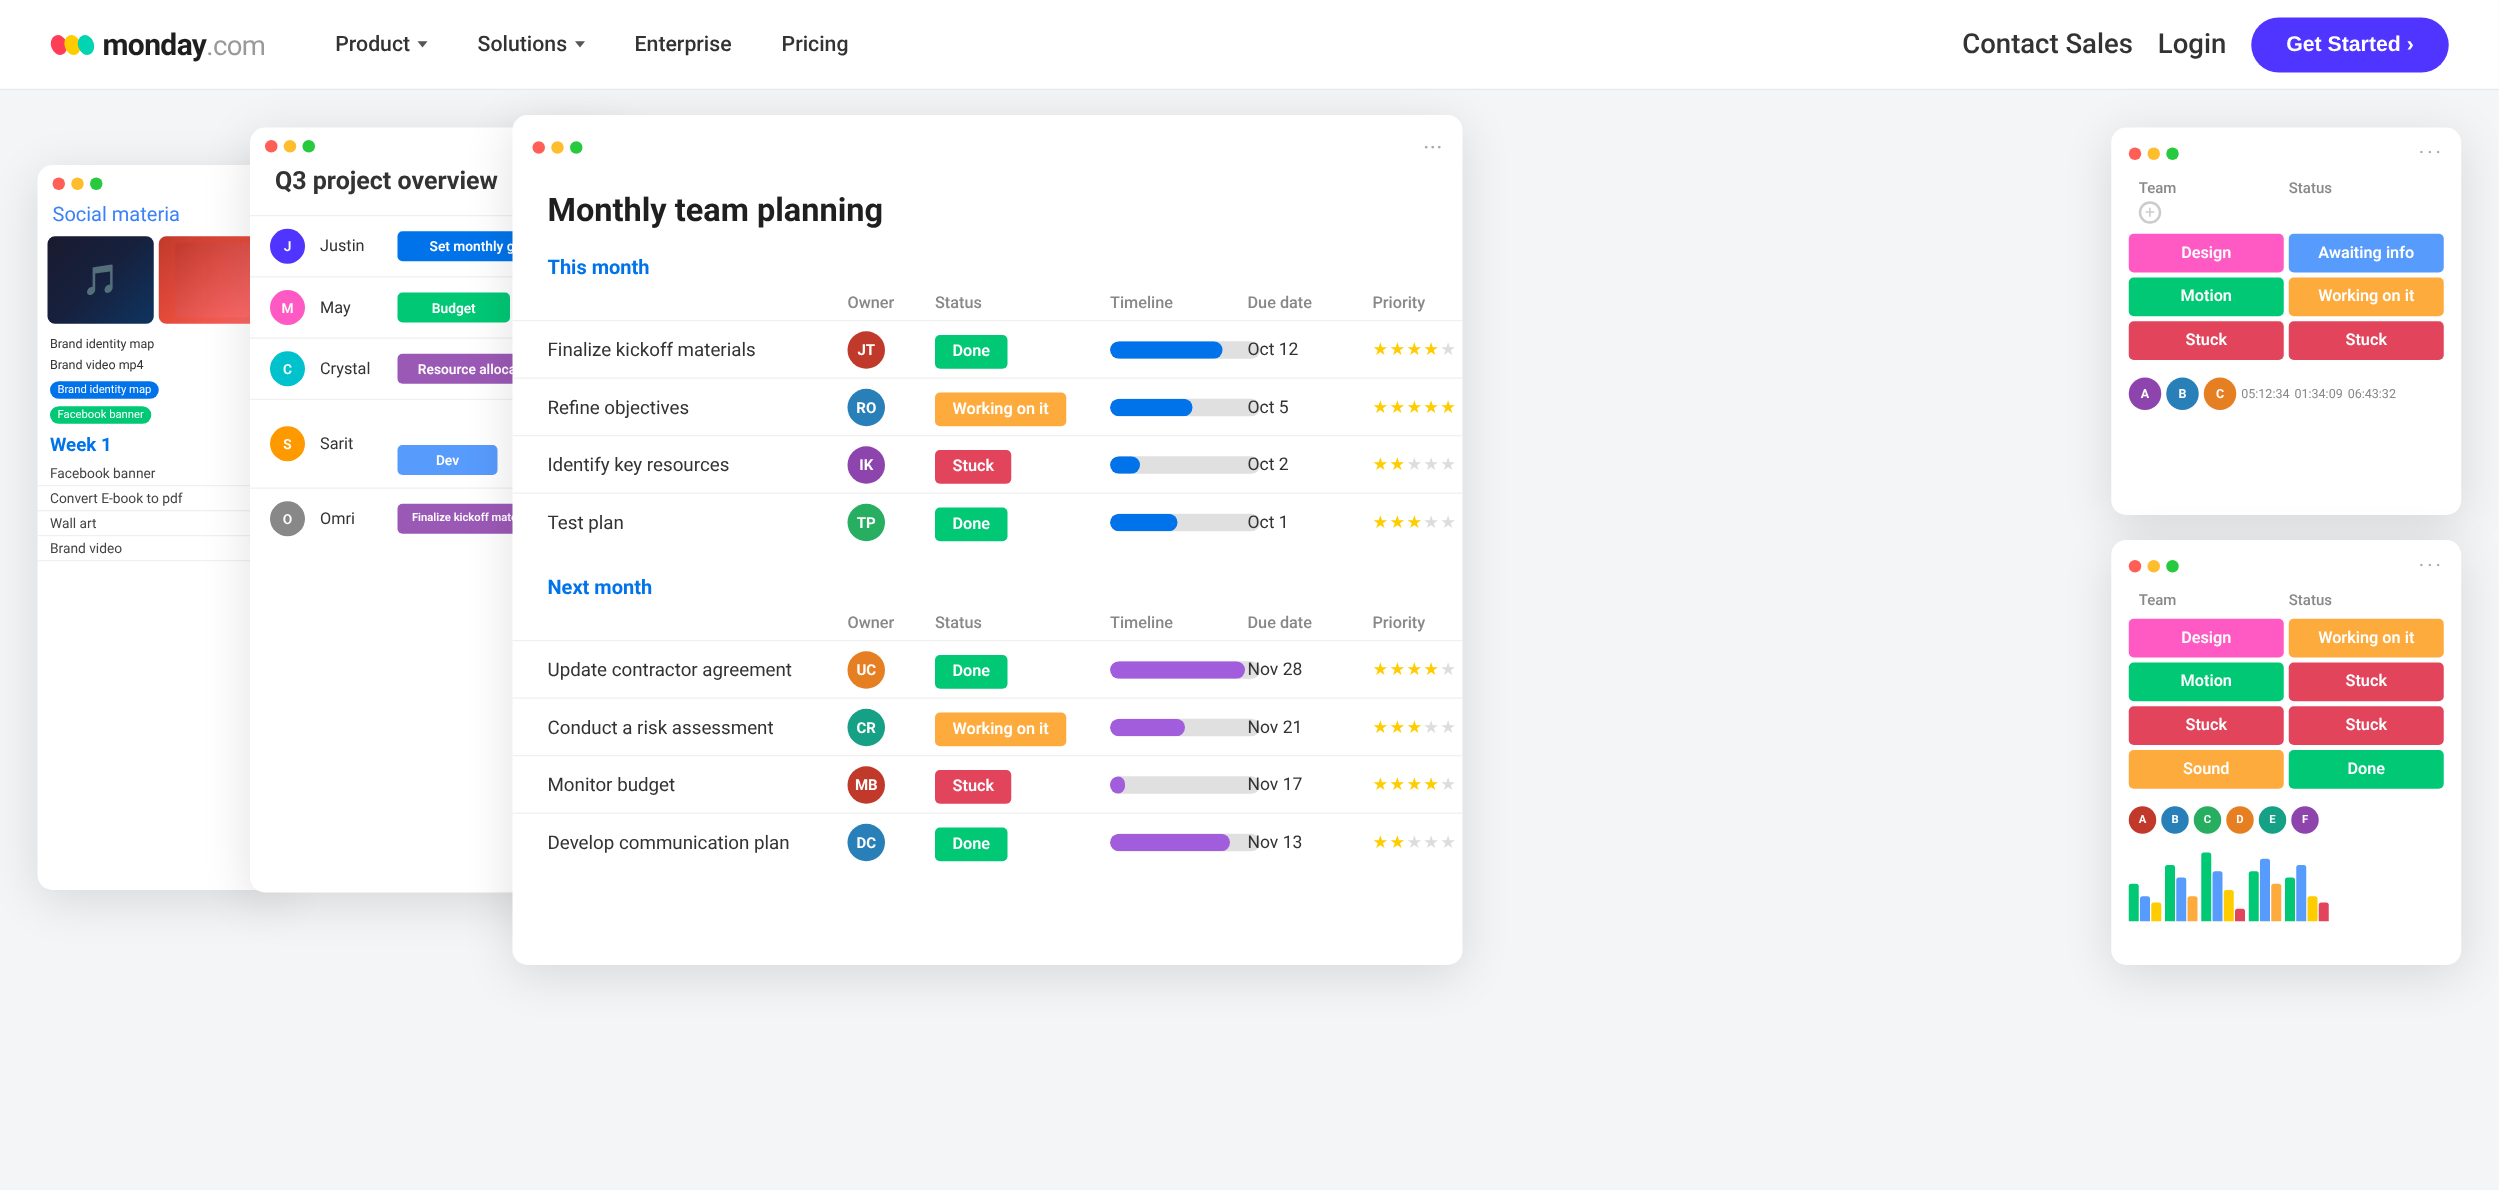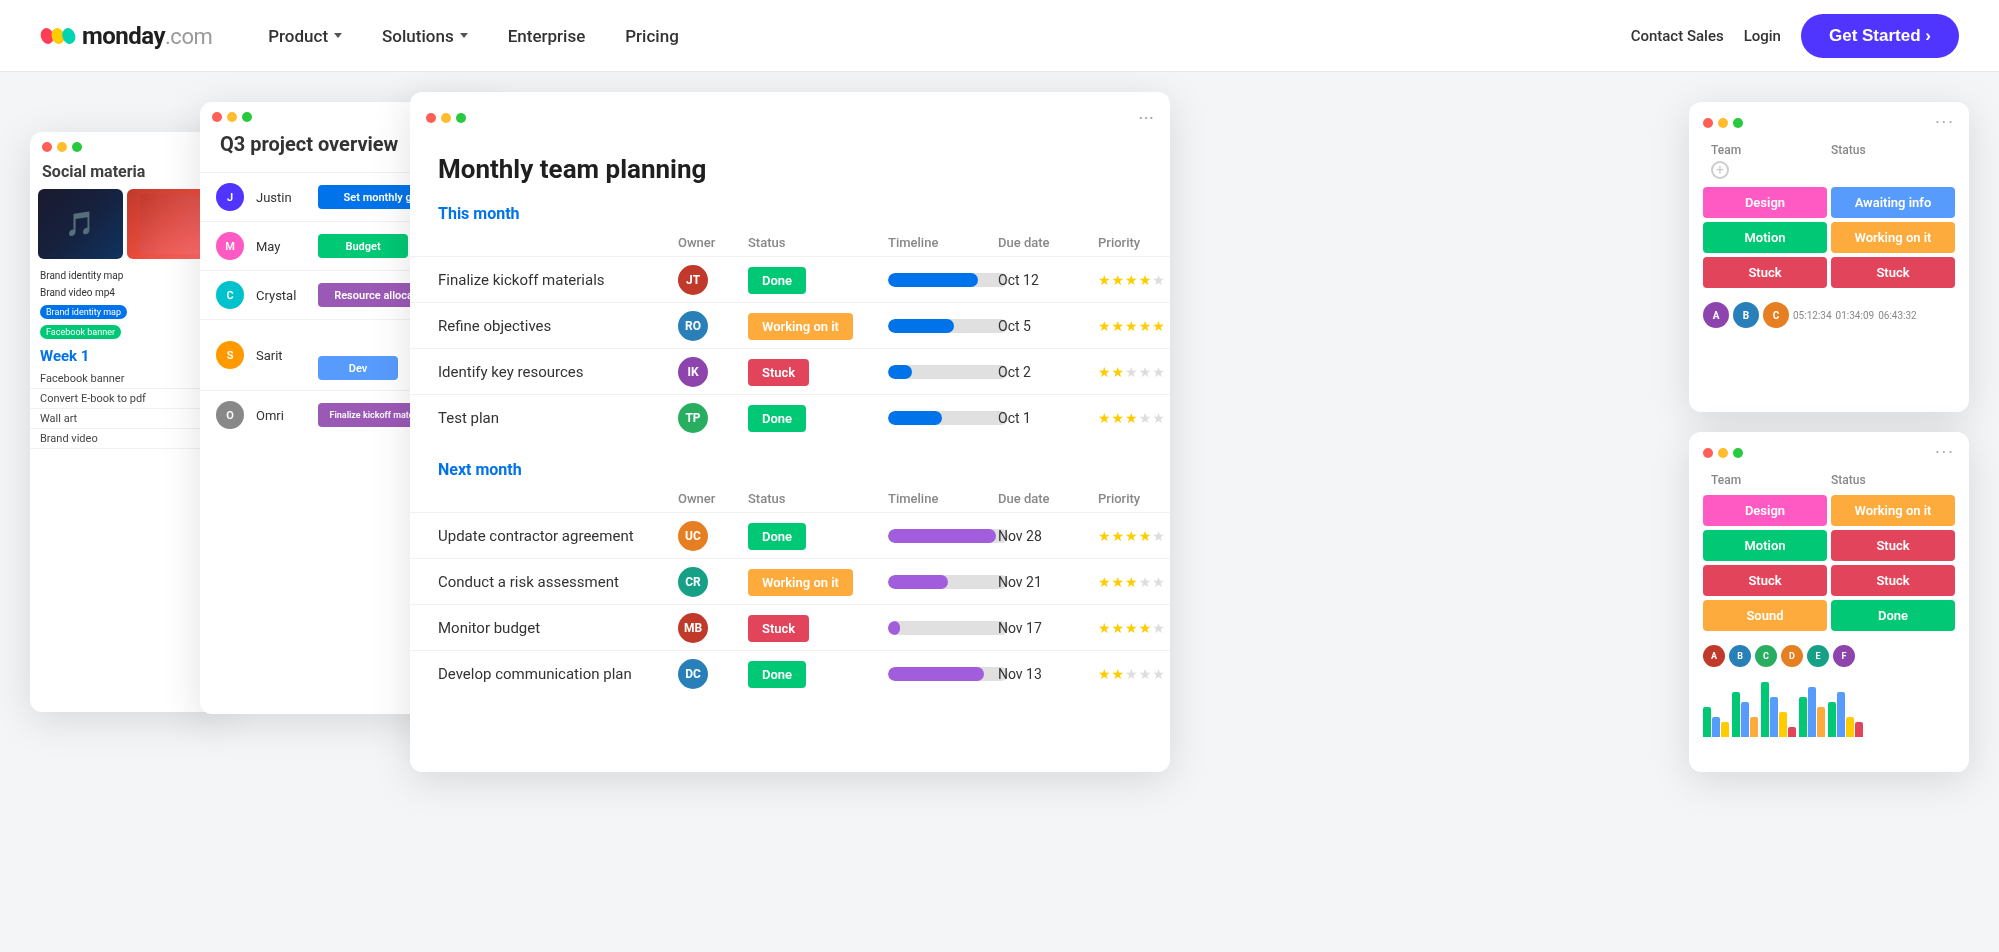--- a/index.html
+++ b/index.html
@@ -54,21 +54,21 @@
       align-items: center;
       gap: 4px;
       font-weight: 500;
     }
     .nav-right {
       display: flex;
       align-items: center;
       gap: 20px;
     }
     .nav-right .nav-link {
-      font-size: 15px;
+      font-size: 22px;
       color: #333;
       cursor: pointer;
       font-weight: 500;
     }
     .btn-get-started {
       background: #5034ff;
       color: #fff;
       border: none;
       border-radius: 28px;
       padding: 12px 28px;
@@ -110,22 +110,22 @@
       display: flex;
       gap: 5px;
       padding: 10px 12px 6px;
     }
     .dot { width: 10px; height: 10px; border-radius: 50%; }
     .dot-r { background: #ff5f56; }
     .dot-y { background: #ffbd2e; }
     .dot-g { background: #27c93f; }
     .panel-left .panel-title {
       font-size: 16px;
-      font-weight: 700;
-      color: #404040;
+      font-weight: 400;
+      color: #3b82f6;
       padding: 4px 12px 8px;
     }
     .social-images {
       display: flex;
       gap: 4px;
       padding: 0 8px 8px;
     }
     .social-img {
       width: 85px;
       height: 70px;

